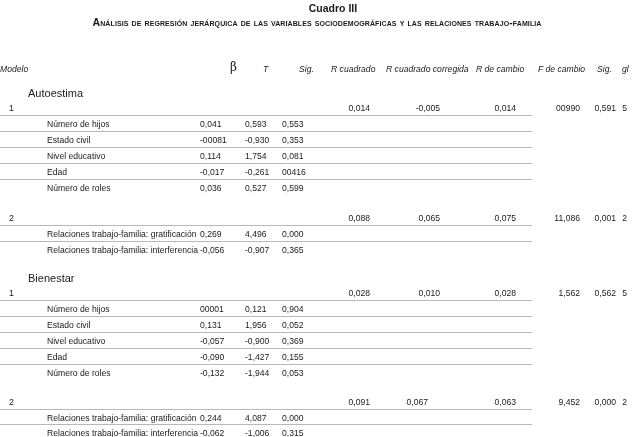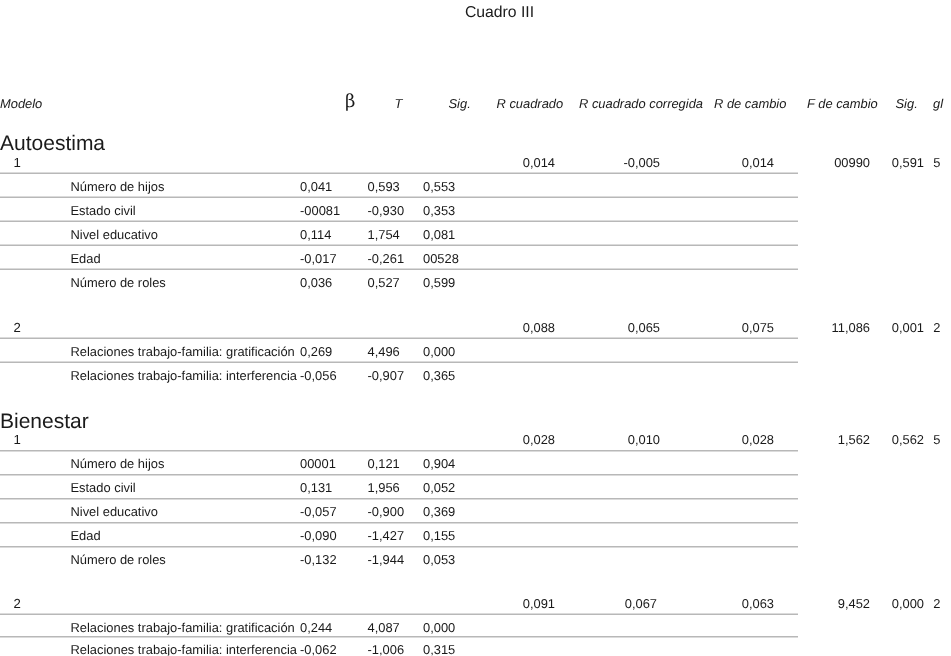--- a/index.html
+++ b/index.html
@@ -2,41 +2,42 @@
 <html><head>
 <meta charset="utf-8">
 <style>
   html, body { margin: 0; padding: 0; background: #ffffff; }
   body {
     width: 634px; height: 437px; overflow: hidden; position: relative;
     font-family: "Liberation Sans", "DejaVu Sans", sans-serif;
     color: #1a1a1a;
   }
   .title-block { position: absolute; left: 0; top: 2px; width: 634px; text-align: center; }
-  .cuadro { font-size: 10.5px; font-weight: normal; line-height: 13px; margin-left: 32px; }
+  .cuadro { font-size: 10.5px; font-weight: bold; line-height: 13px; margin-left: 32px; }
   .title-line { font-size: 10.5px; font-weight: bold; font-variant: small-caps; line-height: 15px; letter-spacing: 0.1px; }
 
   .hdr { position: absolute; top: 64px; font-size: 8.6px; font-style: italic; white-space: nowrap; }
   .hdr.beta { font-style: normal; font-size: 12px; top: 60px; font-family: "DejaVu Serif", serif; }
 
   .row { position: absolute; left: 0; width: 532px; height: 17px; font-size: 8.6px; }
   .row.sep { border-top: 1px solid #b8b8b8; }
   .cell { position: absolute; top: 3px; white-space: nowrap; }
   .lbl { left: 47px; }
   .num { text-align: left; }
 
-  .group { position: absolute; left: 0; font-size: 14px; }
+  .group { position: absolute; left: 0; font-size: 11px; padding-left: 28px; }
   .model { position: absolute; left: 9px; font-size: 8.8px; }
   .sumcell { position: absolute; font-size: 8.6px; white-space: nowrap; text-align: right; }
 </style>
 </head>
 <body>
 
 <div class="title-block">
   <div class="cuadro">Cuadro III</div>
+  <div class="title-line">Análisis de regresión jerárquica de las variables sociodemográficas y las relaciones trabajo-familia</div>
 </div>
 
 <div>
   <span class="hdr" style="left:0px">Modelo</span>
   <span class="hdr beta" style="left:230px">β</span>
   <span class="hdr" style="left:263px">T</span>
   <span class="hdr" style="left:299px">Sig.</span>
   <span class="hdr" style="left:331px">R cuadrado</span>
   <span class="hdr" style="left:386px">R cuadrado corregida</span>
   <span class="hdr" style="left:476px">R de cambio</span>
@@ -72,21 +73,21 @@
 <div class="row sep" style="top:147px">
   <span class="cell lbl">Nivel educativo</span>
   <span class="cell num" style="left:200px;width:44px">0,114</span>
   <span class="cell num" style="left:245px;width:35px">1,754</span>
   <span class="cell num" style="left:282px;width:35px">0,081</span>
 </div>
 <div class="row sep" style="top:163px">
   <span class="cell lbl">Edad</span>
   <span class="cell num" style="left:200px;width:44px">-0,017</span>
   <span class="cell num" style="left:245px;width:35px">-0,261</span>
-  <span class="cell num" style="left:282px;width:35px">00528</span>
+  <span class="cell num" style="left:282px;width:35px">00416</span>
 </div>
 <div class="row sep" style="top:179px">
   <span class="cell lbl">Número de roles</span>
   <span class="cell num" style="left:200px;width:44px">0,036</span>
   <span class="cell num" style="left:245px;width:35px">0,527</span>
   <span class="cell num" style="left:282px;width:35px">0,599</span>
 </div>
 
 <div class="model" style="top:213px">2</div>
 <div>
@@ -150,21 +151,21 @@
 <div class="row sep" style="top:364px">
   <span class="cell lbl">Número de roles</span>
   <span class="cell num" style="left:200px;width:44px">-0,132</span>
   <span class="cell num" style="left:245px;width:35px">-1,944</span>
   <span class="cell num" style="left:282px;width:35px">0,053</span>
 </div>
 
 <div class="model" style="top:397px">2</div>
 <div>
   <span class="sumcell" style="top:397px;left:332px;width:38px">0,091</span>
-  <span class="sumcell" style="top:397px;left:398px;width:40px">0,067</span>
+  <span class="sumcell" style="top:397px;left:388px;width:40px">0,067</span>
   <span class="sumcell" style="top:397px;left:478px;width:38px">0,063</span>
   <span class="sumcell" style="top:397px;left:540px;width:40px">9,452</span>
   <span class="sumcell" style="top:397px;left:585px;width:31px">0,000</span>
   <span class="sumcell" style="top:397px;left:616px;width:11px">2</span>
 </div>
 
 <div class="row sep" style="top:409px">
   <span class="cell lbl">Relaciones trabajo-familia: gratificación</span>
   <span class="cell num" style="left:200px;width:44px">0,244</span>
   <span class="cell num" style="left:245px;width:35px">4,087</span>

